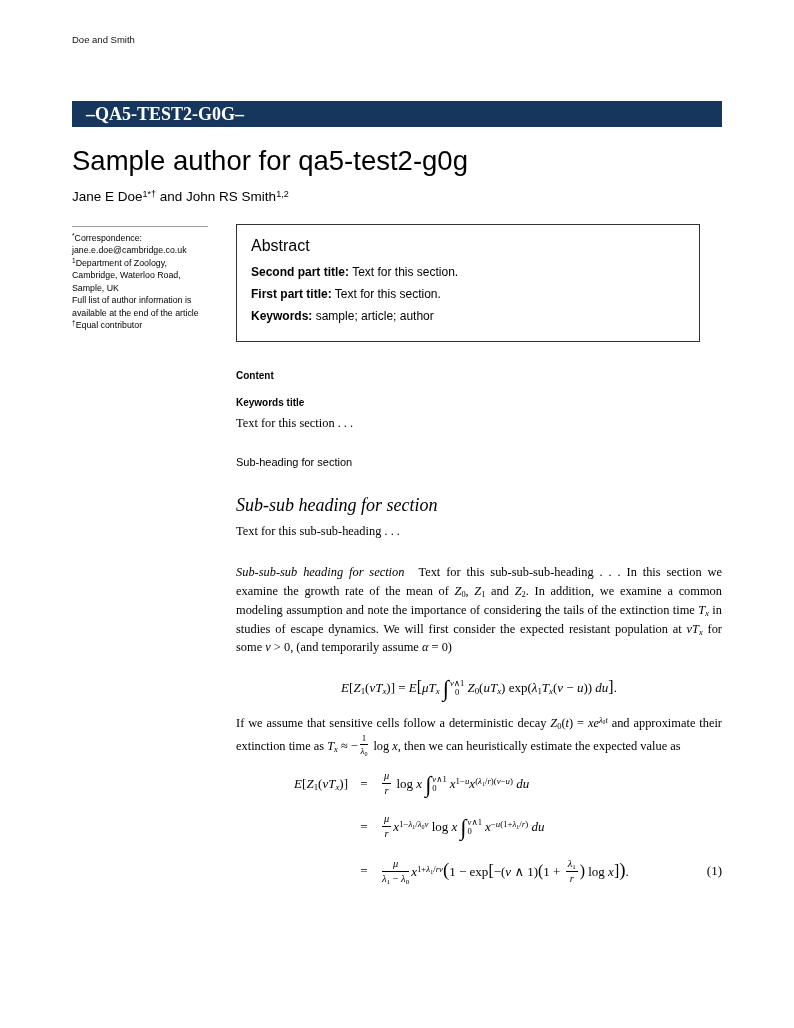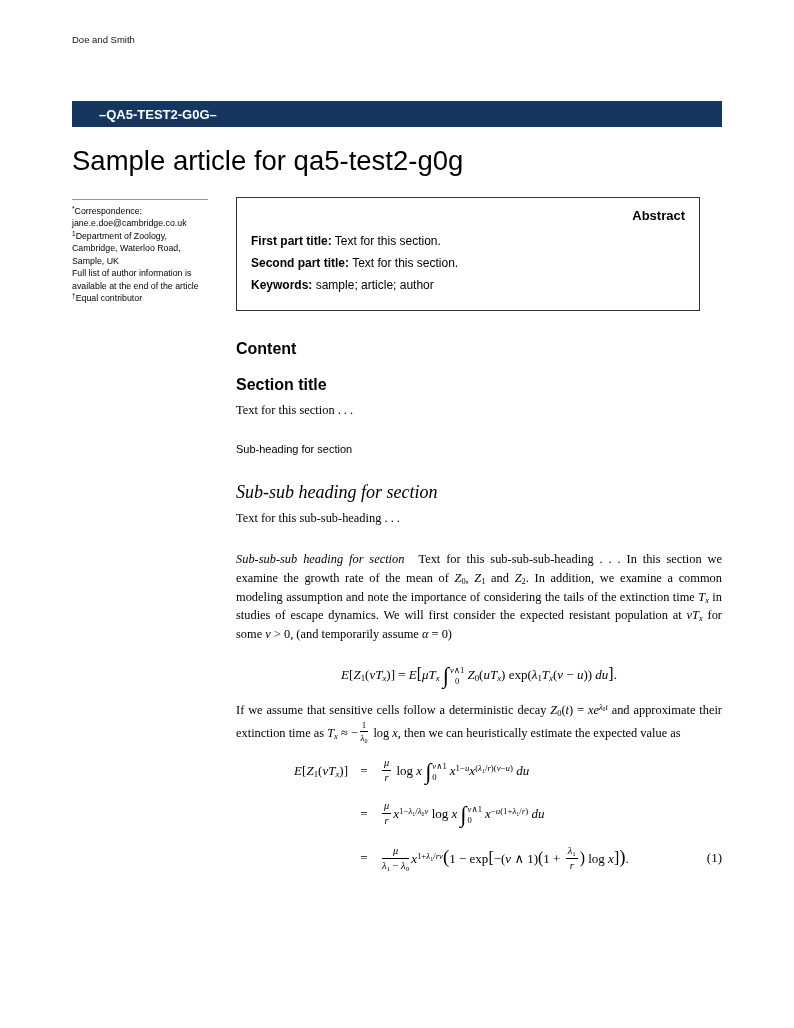--- a/index.html
+++ b/index.html
@@ -5,43 +5,43 @@
   html,body { margin:0; padding:0; background:#ffffff; }
   .page {
     position:relative; width:794px; height:1028px; box-sizing:border-box;
     padding:34px 72px 0 72px; background:#fff; color:#000;
     font-family:"Liberation Serif", serif; overflow:hidden;
   }
   .running-head { font-family:"Liberation Sans", sans-serif; font-size:9.5px; color:#111; }
   .banner {
     margin-top:56px; height:26px; box-sizing:border-box;
     background:var(--banner-bg, #17365d); color:var(--banner-fg, #fff);
-    font-family:Liberation Sans, sans-serif; font-weight:bold; font-size:13px;
-    display:flex; align-items:center; padding-left:27px;
+    font-family:Liberation Serif, serif; font-weight:bold; font-size:18px;
+    display:flex; align-items:center; padding-left:14px;
   }
   .title { font-family:"Liberation Sans", sans-serif; font-weight:normal; font-size:27.5px; margin:18px 0 0 0; }
   .authors { font-family:"Liberation Sans", sans-serif; font-size:13.5px; margin-top:12px; }
   .authors sup { font-size:9px; }
   .top-cols { display:flex; margin-top:20px; }
   .sidebar {
     flex:0 0 148px; width:148px; padding-top:2px;
     font-family:"Liberation Sans", sans-serif; font-size:8.8px; line-height:1.42; color:#000;
   }
   .sep { width:136px; border-top:1px solid #999; margin-bottom:5px; }
   .sidebar sup { font-size:6.5px; }
   .abstract {
     flex:1; margin-left:16px; margin-right:22px;
     border:1px solid #333; padding:9px 14px 11px 14px; box-sizing:border-box;
     font-family:"Liberation Sans", sans-serif; font-size:12px; line-height:1.45;
   }
-  .abs-heading { font-weight:bold; font-size:13px; margin:0 0 7px 0;text-align:right; }
+  .abs-heading { font-weight:normal; font-size:16px; margin:0 0 7px 0; }
   .abs-item { margin:4.5px 0; }
   .abs-item b { font-weight:bold; }
   .main { margin-left:164px; margin-top:26px; font-size:12.4px; line-height:1.52; }
-  .mainhead { font-family:"Liberation Sans", sans-serif; font-weight:bold; font-size:16px; margin:12px 0 4px 0; }
+  .mainhead { font-family:"Liberation Sans", sans-serif; font-weight:bold; font-size:10px; margin:12px 0 4px 0; }
   .mainhead.first { margin-top:10px; }
   .subhead { font-family:"Liberation Sans", sans-serif; font-weight:normal; font-size:11px; margin:21px 0 3px 0; }
   .subsubhead { font-family:"Liberation Serif", serif; font-style:italic; font-weight:normal; font-size:18px; margin:21px 0 3px 0; }
   p { margin:3px 0; }
   .just { text-align:justify; }
   .runin-para { margin-top:22px; }
   .runin { margin-right:14px; }
   sub, sup { font-size:68%; line-height:0; }
   sup { vertical-align:0.45em; }
   sub { vertical-align:-0.25em; }
@@ -53,64 +53,65 @@
   }
   .eql { text-align:right; }
   .eqr { text-align:center; }
   .eqn { text-align:right; }
   .frac { display:inline-block; text-align:center; vertical-align:-0.6em; font-size:0.8em; line-height:1.15; margin:0 2px; }
   .fnum { display:block; border-bottom:1px solid #000; padding:0 2px 1px 2px; }
   .fden { display:block; padding-top:1px; }
   .frac.sm { font-size:0.72em; vertical-align:-0.5em; }
   .ig { display:inline-flex; align-items:stretch; vertical-align:middle; margin:0 3px; }
   .is { font-size:1.75em; line-height:0.95; align-self:center; font-style:normal; }
-  .il { display:flex; flex-direction:column; justify-content:space-between; font-size:0.66em; line-height:1; margin-left:1px; padding:1px 0; }
+  .il { display:flex; flex-direction:column; justify-content:flex-start; font-size:0.66em; line-height:1; margin-left:1px; padding:1px 0; }
   .b1 { font-size:1.22em; }
   .b2 { font-size:1.45em; }
 </style>
 </head>
 <body>
 
 <div class="page">
 
   <div class="running-head">Doe and Smith</div>
 
   <div class="banner">
     <span>–QA5-TEST2-G0G–</span>
   </div>
 
-  <h1 class="title">Sample article for qa5-test2-g0g</h1>
+  <h1 class="title">Sample author for qa5-test2-g0g</h1>
 
+  <div class="authors">Jane E Doe<sup>1*†</sup> and John RS Smith<sup>1,2</sup></div>
 
   <div class="top-cols">
     <aside class="sidebar">
       <div class="sep"></div>
       <div><sup>*</sup>Correspondence:</div>
       <div>jane.e.doe@cambridge.co.uk</div>
       <div><sup>1</sup>Department of Zoology,</div>
       <div>Cambridge, Waterloo Road,</div>
       <div>Sample, UK</div>
       <div>Full list of author information is</div>
       <div>available at the end of the article</div>
       <div><sup>†</sup>Equal contributor</div>
     </aside>
 
     <section class="abstract">
       <div class="abs-heading">Abstract</div>
+      <p class="abs-item"><b>Second part title:</b><span> Text for this section.</span></p>
       <p class="abs-item"><b>First part title:</b><span> Text for this section.</span></p>
-      <p class="abs-item"><b>Second part title:</b><span> Text for this section.</span></p>
       <p class="abs-item"><b>Keywords:</b><span> sample; article; author</span></p>
     </section>
   </div>
 
   <main class="main">
 
     <h2 class="mainhead first">Content</h2>
 
-    <h2 class="mainhead">Section title</h2>
+    <h2 class="mainhead">Keywords title</h2>
     <p>Text for this section . . .</p>
 
     <h3 class="subhead">Sub-heading for section</h3>
 
     <h4 class="subsubhead">Sub-sub heading for section</h4>
     <p>Text for this sub-sub-heading . . .</p>
 
     <p class="just runin-para"><i class="runin">Sub-sub-sub heading for section</i><span>Text for this sub-sub-sub-heading . . . In this section we examine the growth rate of the mean of <i>Z</i><sub>0</sub>, <i>Z</i><sub>1</sub> and <i>Z</i><sub>2</sub>. In addition, we examine a common modeling assumption and note the importance of considering the tails of the extinction time <i>T</i><sub><i>x</i></sub> in studies of escape dynamics. We will first consider the expected resistant population at <i>vT</i><sub><i>x</i></sub> for some <i>v</i> &gt; 0, (and temporarily assume <i>α</i> = 0)</span></p>
 
     <div class="disp"><i>E</i>[<i>Z</i><sub>1</sub>(<i>vT</i><sub><i>x</i></sub>)] = <i>E</i><span class="b1">[</span><i>μT</i><sub><i>x</i></sub><span class="ig">

